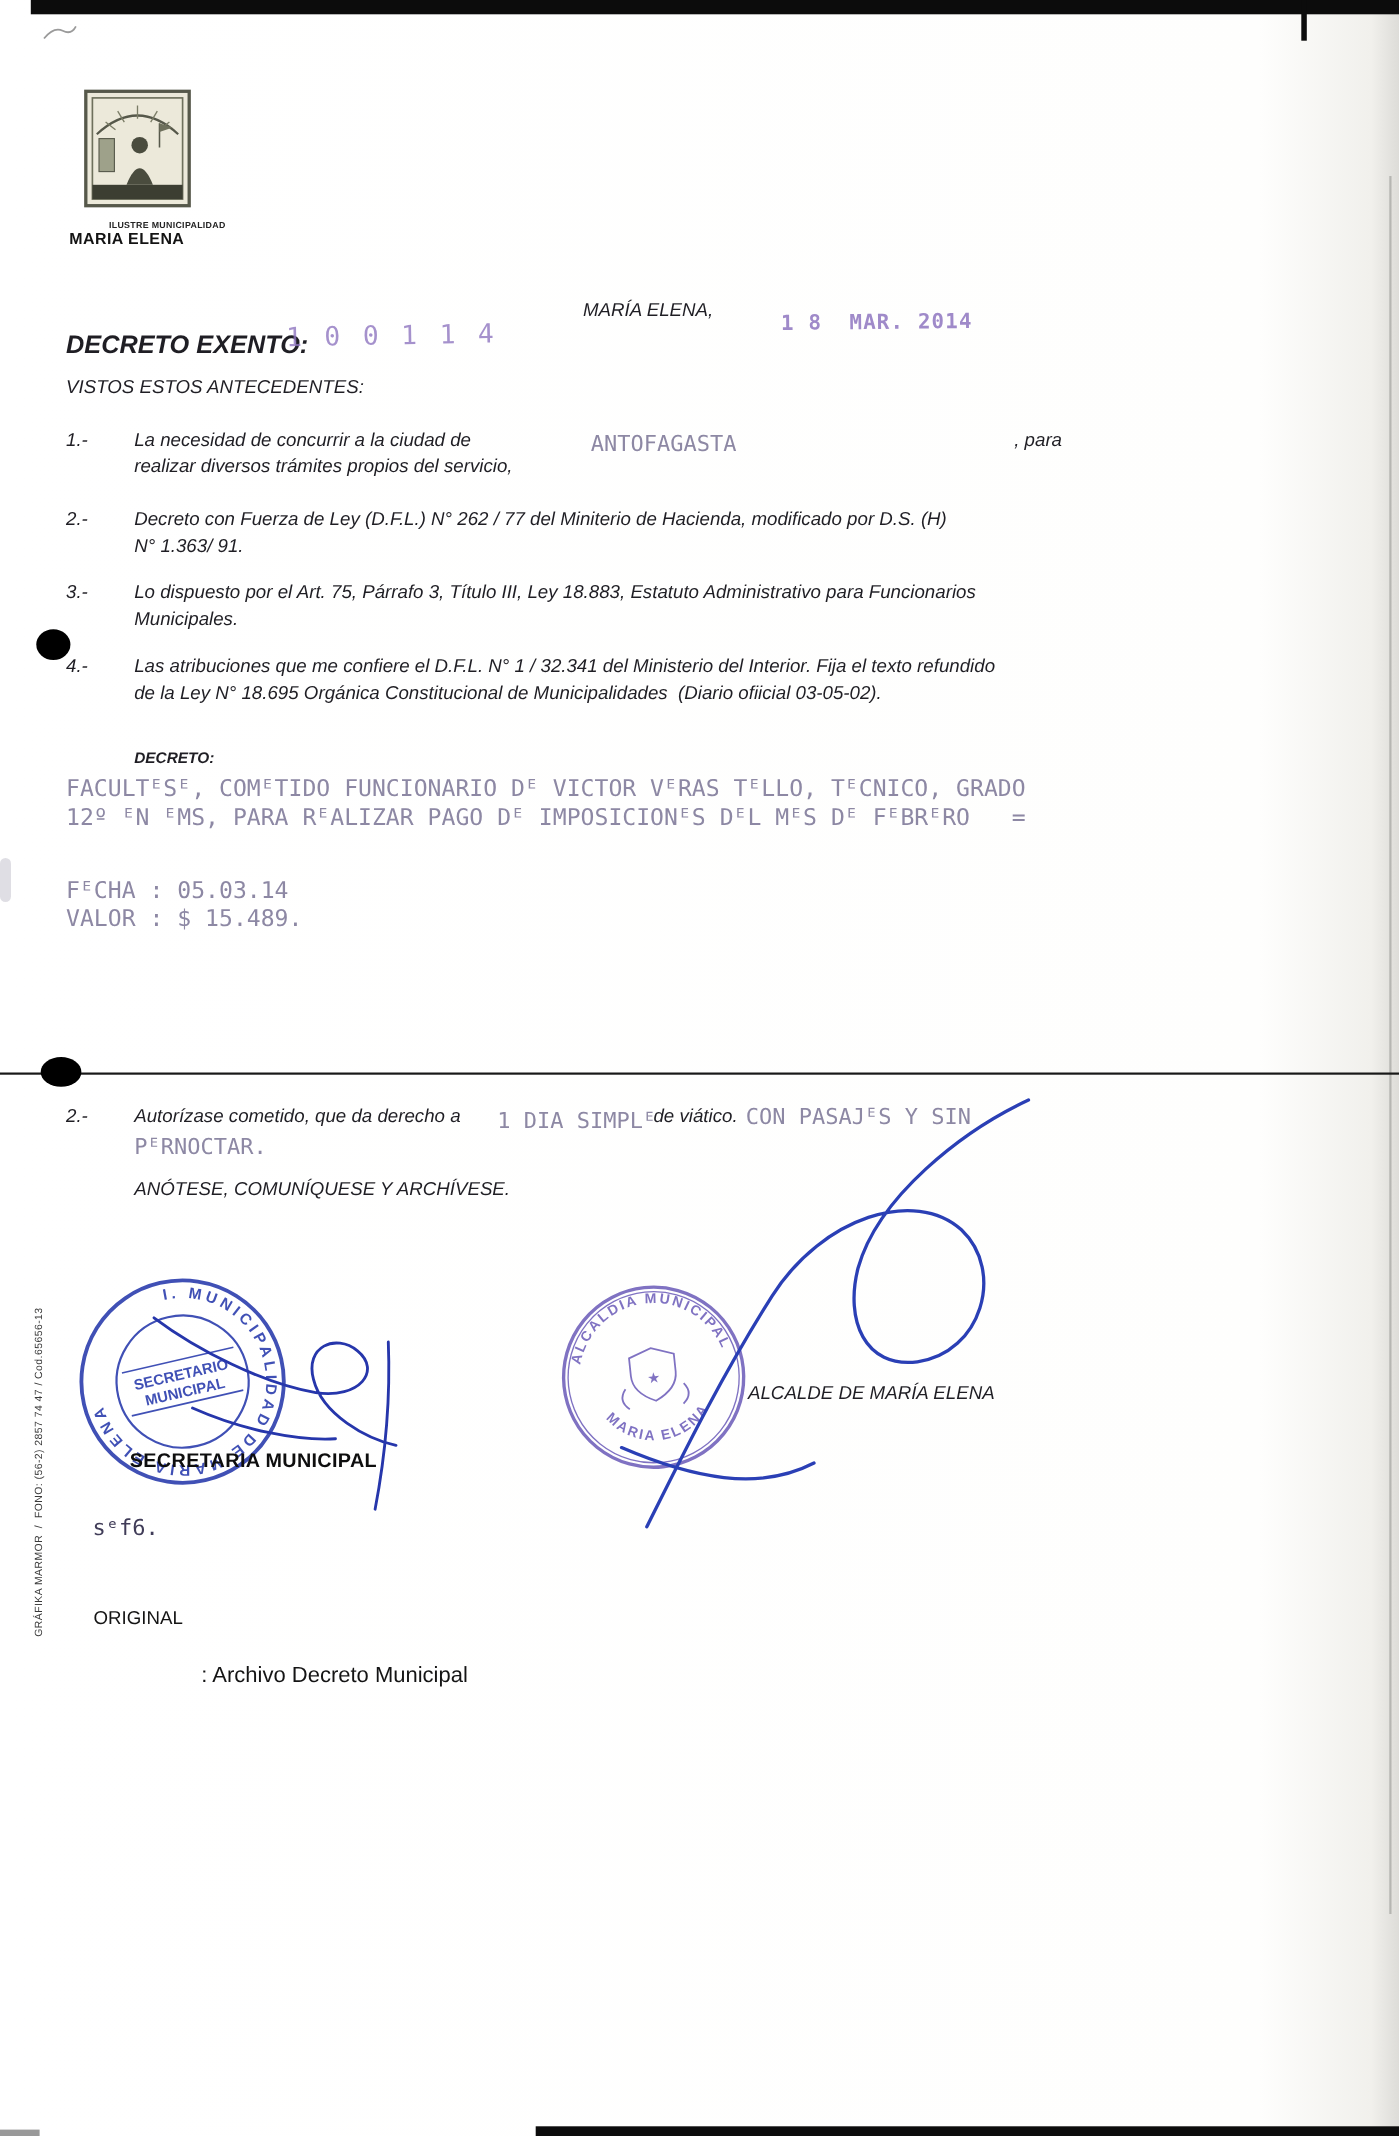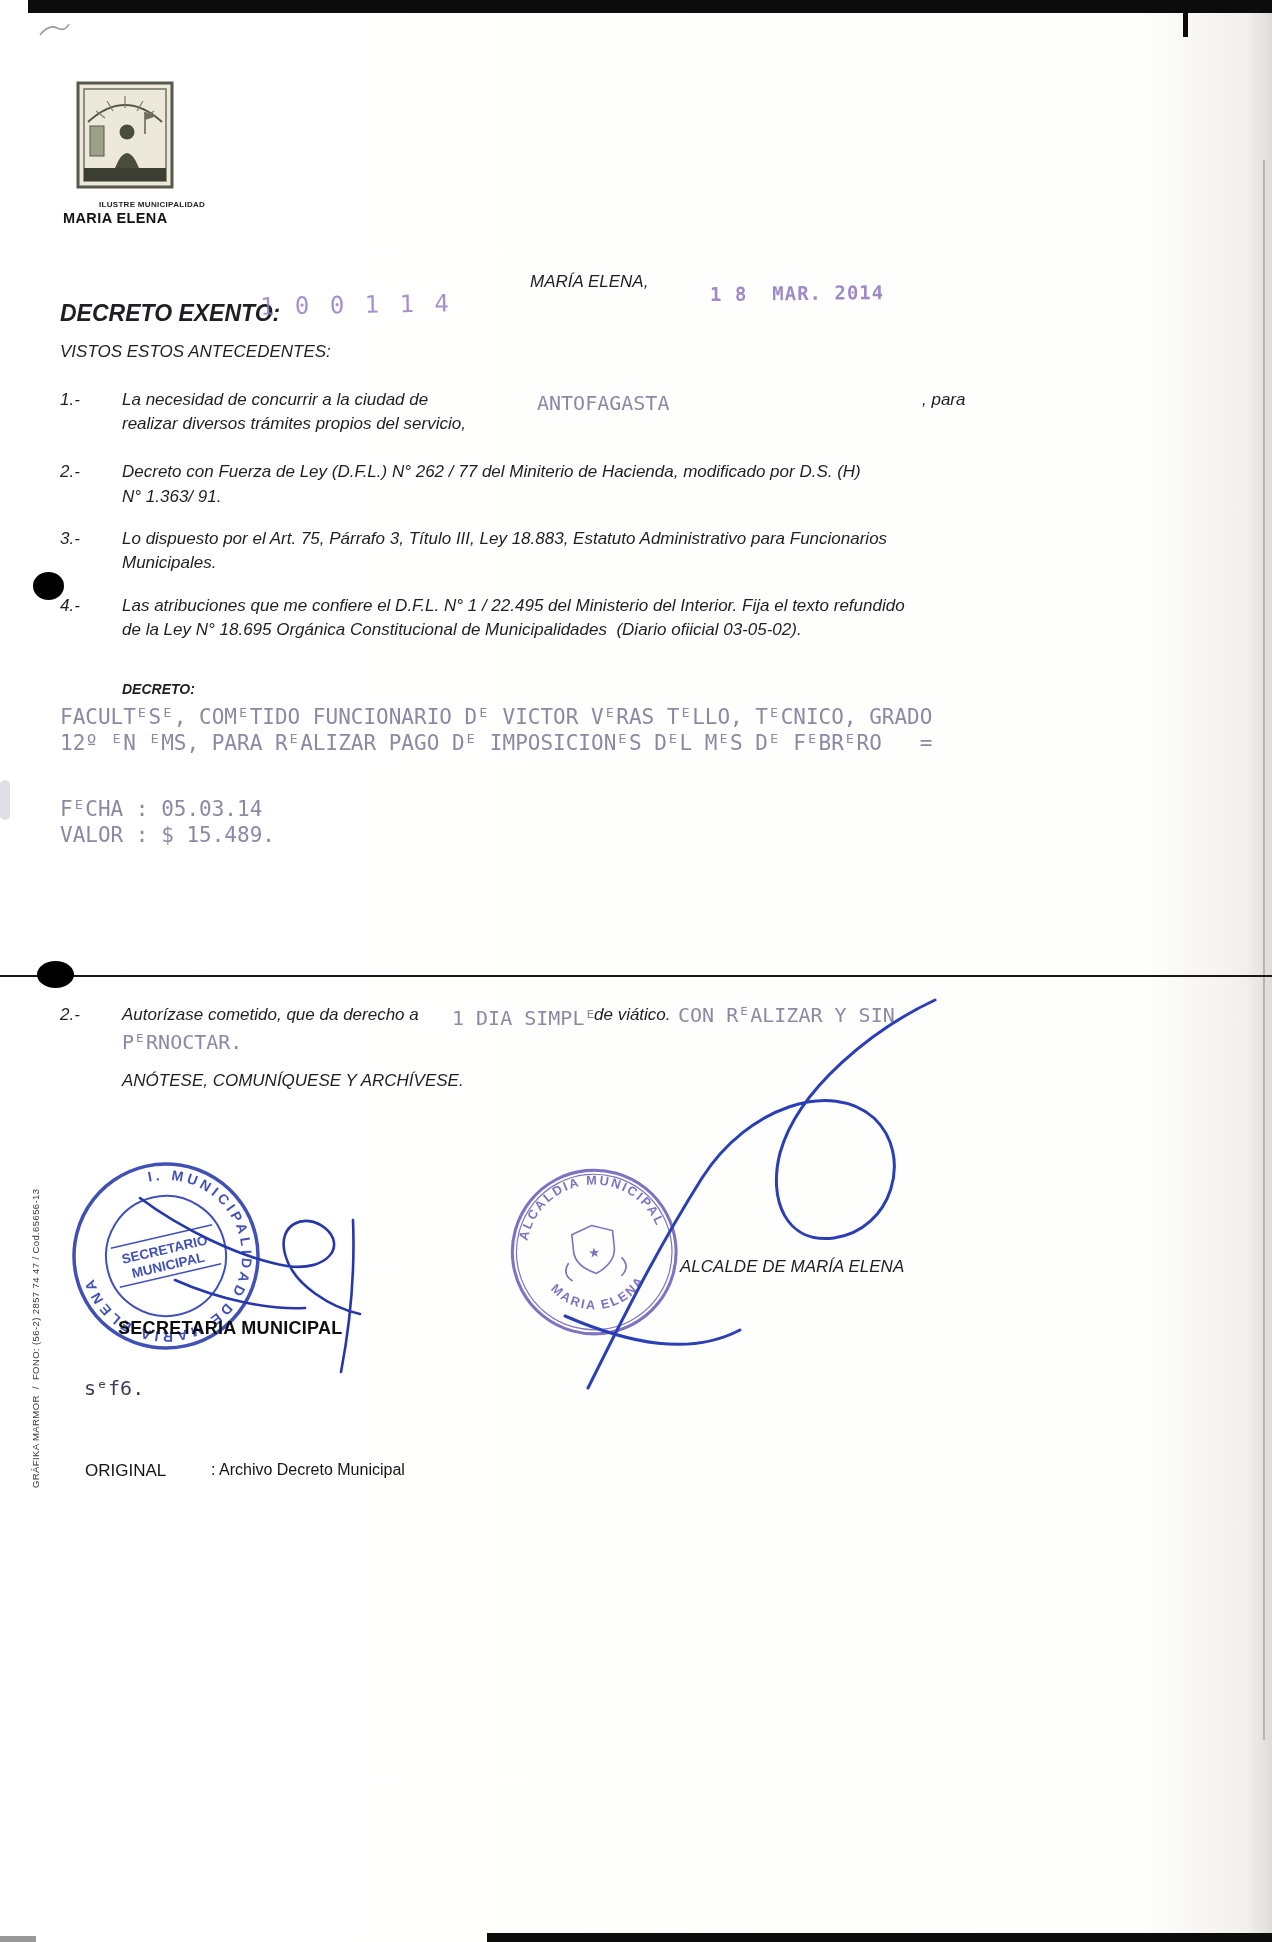--- a/index.html
+++ b/index.html
@@ -67,21 +67,21 @@
   .stampL { left:66px; top:1156px; transform:rotate(-13deg); opacity:.9; }
   .sigL { left:55px; top:1120px; }
   .sec-title { left:118px; top:1318px; font-size:18px; font-weight:bold; color:#0e0e0e; letter-spacing:.3px; }
   .initials { left:84px; top:1376px; font-size:20px; color:#403c58; }
 
   .stampR { left:506px; top:1162px; transform:rotate(-6deg); opacity:.85; }
   .sigR { left:540px; top:978px; }
   .alc-title { left:680px; top:1257px; }
 
   .orig-label { left:85px; top:1461px; font-size:17px; color:#141414; }
-  .orig-value { left:183px; top:1461px; font-size:16px; color:#141414;margin-left:28px; }
+  .orig-value { left:183px; top:1512px; font-size:20px; color:#141414; }
 
   .credit {
     left:30px; top:1488px; transform:rotate(-90deg); transform-origin:0 0;
     font-size:9.5px; color:#3a3a3a; letter-spacing:.4px;
   }
   .pencil { left:38px; top:20px; }
   svg { display:block; }
 </style>
 </head>
 <body>
@@ -135,39 +135,39 @@
 
   <span class="abs it i2-num">2.-</span>
   <span class="abs it i2-l1">Decreto con Fuerza de Ley (D.F.L.) N° 262 / 77 del Miniterio de Hacienda, modificado por D.S. (H)</span>
   <span class="abs it i2-l2">N° 1.363/ 91.</span>
 
   <span class="abs it i3-num">3.-</span>
   <span class="abs it i3-l1">Lo dispuesto por el Art. 75, Párrafo 3, Título III, Ley 18.883, Estatuto Administrativo para Funcionarios</span>
   <span class="abs it i3-l2">Municipales.</span>
 
   <span class="abs it i4-num">4.-</span>
-  <span class="abs it i4-l1">Las atribuciones que me confiere el D.F.L. N° 1 / 22.495 del Ministerio del Interior. Fija el texto refundido</span>
+  <span class="abs it i4-l1">Las atribuciones que me confiere el D.F.L. N° 1 / 32.341 del Ministerio del Interior. Fija el texto refundido</span>
   <span class="abs it i4-l2">de la Ley N° 18.695 Orgánica Constitucional de Municipalidades  (Diario ofiicial 03-05-02).</span>
 
   <div class="abs dot1"></div>
 
   <div class="abs it bold decreto-h">DECRETO:</div>
   <div class="abs tl tl1">FACULTᴱSᴱ, COMᴱTIDO FUNCIONARIO Dᴱ VICTOR VᴱRAS TᴱLLO, TᴱCNICO, GRADO</div>
   <div class="abs tl tl2">12º ᴱN ᴱMS, PARA RᴱALIZAR PAGO Dᴱ IMPOSICIONᴱS DᴱL MᴱS Dᴱ FᴱBRᴱRO   =</div>
   <div class="abs tl fecha">FᴱCHA : 05.03.14</div>
   <div class="abs tl valor">VALOR : $ 15.489.</div>
 
   <div class="abs sep"></div>
   <div class="abs dot2"></div>
 
   <span class="abs it r-num">2.-</span>
   <span class="abs it r-pre">Autorízase cometido, que da derecho a</span>
   <span class="abs typed r-typed1">1 DIA SIMPLᴱ</span>
   <span class="abs it r-mid">de viático.</span>
-  <span class="abs typed r-typed2">CON RᴱALIZAR Y SIN</span>
+  <span class="abs typed r-typed2">CON PASAJᴱS Y SIN</span>
   <span class="abs typed r-typed3">PᴱRNOCTAR.</span>
   <div class="abs it closing">ANÓTESE, COMUNÍQUESE Y ARCHÍVESE.</div>
 
   <svg class="abs stampL" width="200" height="200" viewBox="0 0 200 200">
     <g fill="none" stroke="#2c3eae">
       <circle cx="100" cy="100" r="92" stroke-width="3.5"></circle>
       <circle cx="100" cy="100" r="60" stroke-width="2"></circle>
     </g>
     <defs>
         <path id="lsc" d="M 100,24 A 76,76 0 1 1 99.99,24"></path>

